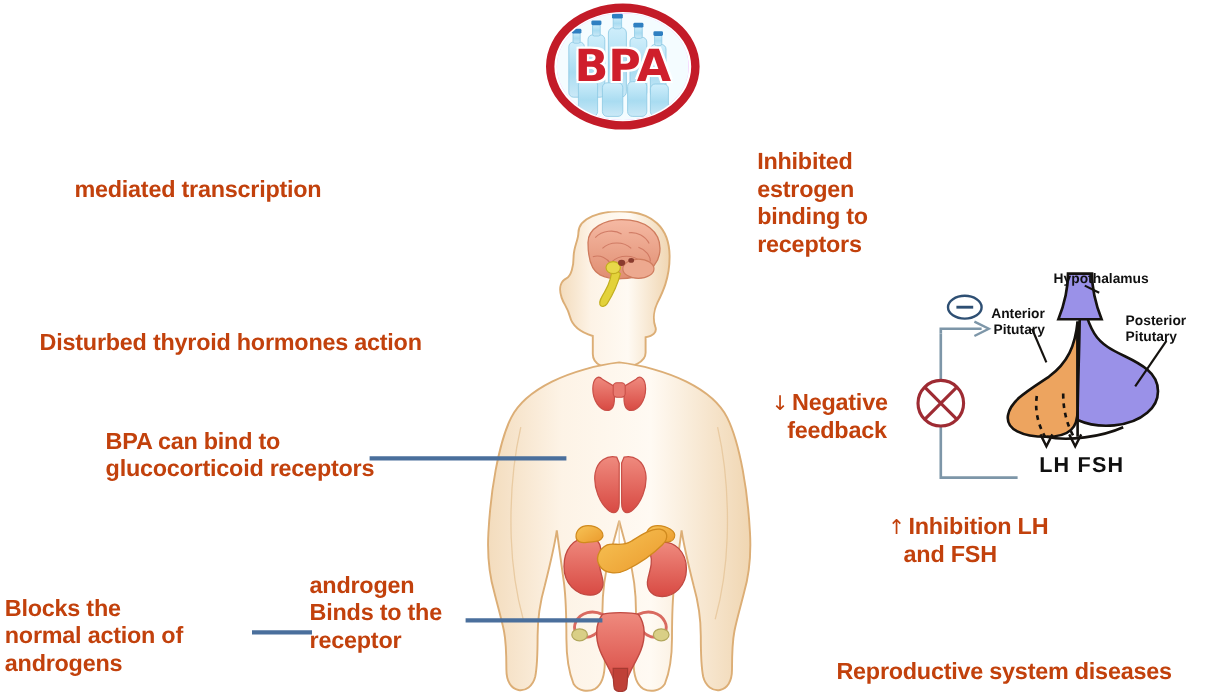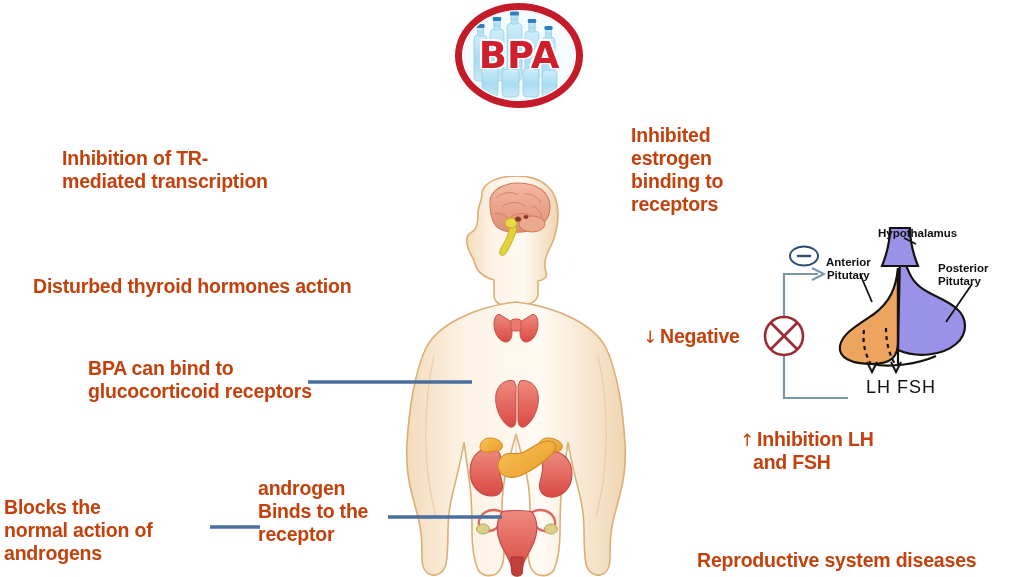--- a/index.html
+++ b/index.html
@@ -39,23 +39,23 @@
   #human svg{display:block;width:100%;height:100%;}
 
   
   #pituitary-inset{left:786px;top:222px;width:238px;height:186px;}
   #pituitary-inset svg{display:block;width:100%;height:100%;}
   .pit-label{
     position:absolute;font-weight:700;color:#101010;line-height:1.1;
     font-size:11.5px;font-family:"Liberation Sans",sans-serif;
   }
   #lbl-hypothalamus{left:92px;top:5px;}
-  #lbl-anterior{left:40px;top:34px;text-align:center;}
+  #lbl-anterior{left:40px;top:34px;text-align:right;}
   #lbl-posterior{left:152px;top:40px;}
-  #lbl-lhfsh{left:80px;top:156px;font-size:18px;font-weight:400;letter-spacing:1px;}
+  #lbl-lhfsh{left:80px;top:156px;font-size:18px;font-weight:700;letter-spacing:1px;}
 
   
   #t-inhibition-tr{left:62px;top:147px;width:290px;font-size:19.5px;}
   #t-disturbed{left:33px;top:275px;width:400px;font-size:19.5px;}
   #t-bpa-gluco{left:88px;top:357px;width:300px;font-size:19.5px;}
   #t-binds-androgen{left:258px;top:477px;width:150px;font-size:19.5px;}
   #t-blocks{left:4px;top:496px;width:185px;font-size:19.5px;}
   #t-inhibited-estrogen{left:631px;top:124px;width:130px;font-size:19.5px;}
   #t-negative-feedback{left:643px;top:325px;width:135px;font-size:19.5px;}
   #t-circulating{left:740px;top:428px;width:175px;font-size:19.5px;}
@@ -289,21 +289,20 @@
                  C140 344 140 356 136 366 C132 376 126 384 124 392
                  C122 398 116 398 114 392 C112 384 106 376 102 366
                  C98 356 98 344 104 336 Z" fill="url(#organred)" stroke="#c04a42" stroke-width="1.2"></path>
         <path d="M113 381 C113 388 113 394 114 398 C116 401 122 401 124 398
                  C125 394 125 388 125 381 Z" fill="#bf4038" stroke="#a63931" stroke-width="1"></path>
       </g>
     </svg>
   </div>
 
   <div class="abs lbl" id="t-inhibition-tr">
-    <div>Inhibition of TR-</div>
     <div>mediated transcription</div>
   </div>
 
   <svg class="conn" style="left:175px;top:196px;width:30px;height:78px;" viewBox="0 0 30 78">
     <defs>
       <linearGradient id="agr2" x1="0" y1="0" x2="0" y2="1">
         <stop offset="0%" stop-color="#8fa9c6"></stop>
           <stop offset="100%" stop-color="#40679a"></stop>
       </linearGradient>
     </defs>
@@ -365,20 +364,21 @@
     </defs>
     <line x1="16" y1="0" x2="16" y2="66" stroke="url(#agr3)" stroke-width="4.4"></line>
     <path d="M7.5 64 L16 82 L24.5 64 Z" fill="#3f6699"></path>
   </svg>
 
   <div class="abs lbl" id="t-negative-feedback">
     <div style="display:flex;align-items:baseline;gap:3px;">
       <span class="arrowglyph" style="font-size:17px;">↓</span>
       <span>Negative</span>
     </div>
+    <div style="padding-left:13px;">feedback</div>
   </div>
 
   <svg class="conn" style="left:762px;top:248px;width:86px;height:164px;" viewBox="0 0 86 164">
 
     <path d="M22 30 L22 150 L86 150" stroke="#7d96a8" stroke-width="2.2" fill="none"></path>
     <path d="M22 30 L22 26 L56 26" stroke="#7d96a8" stroke-width="2.2" fill="none"></path>
     <path d="M50 20 L62 26 L50 32" stroke="#7d96a8" stroke-width="2" fill="none"></path>
 
     <ellipse cx="42" cy="8" rx="14" ry="9.5" fill="#ffffff" stroke="#2e4f73" stroke-width="2"></ellipse>
     <line x1="35" y1="8" x2="49" y2="8" stroke="#2e4f73" stroke-width="2.4"></line>

